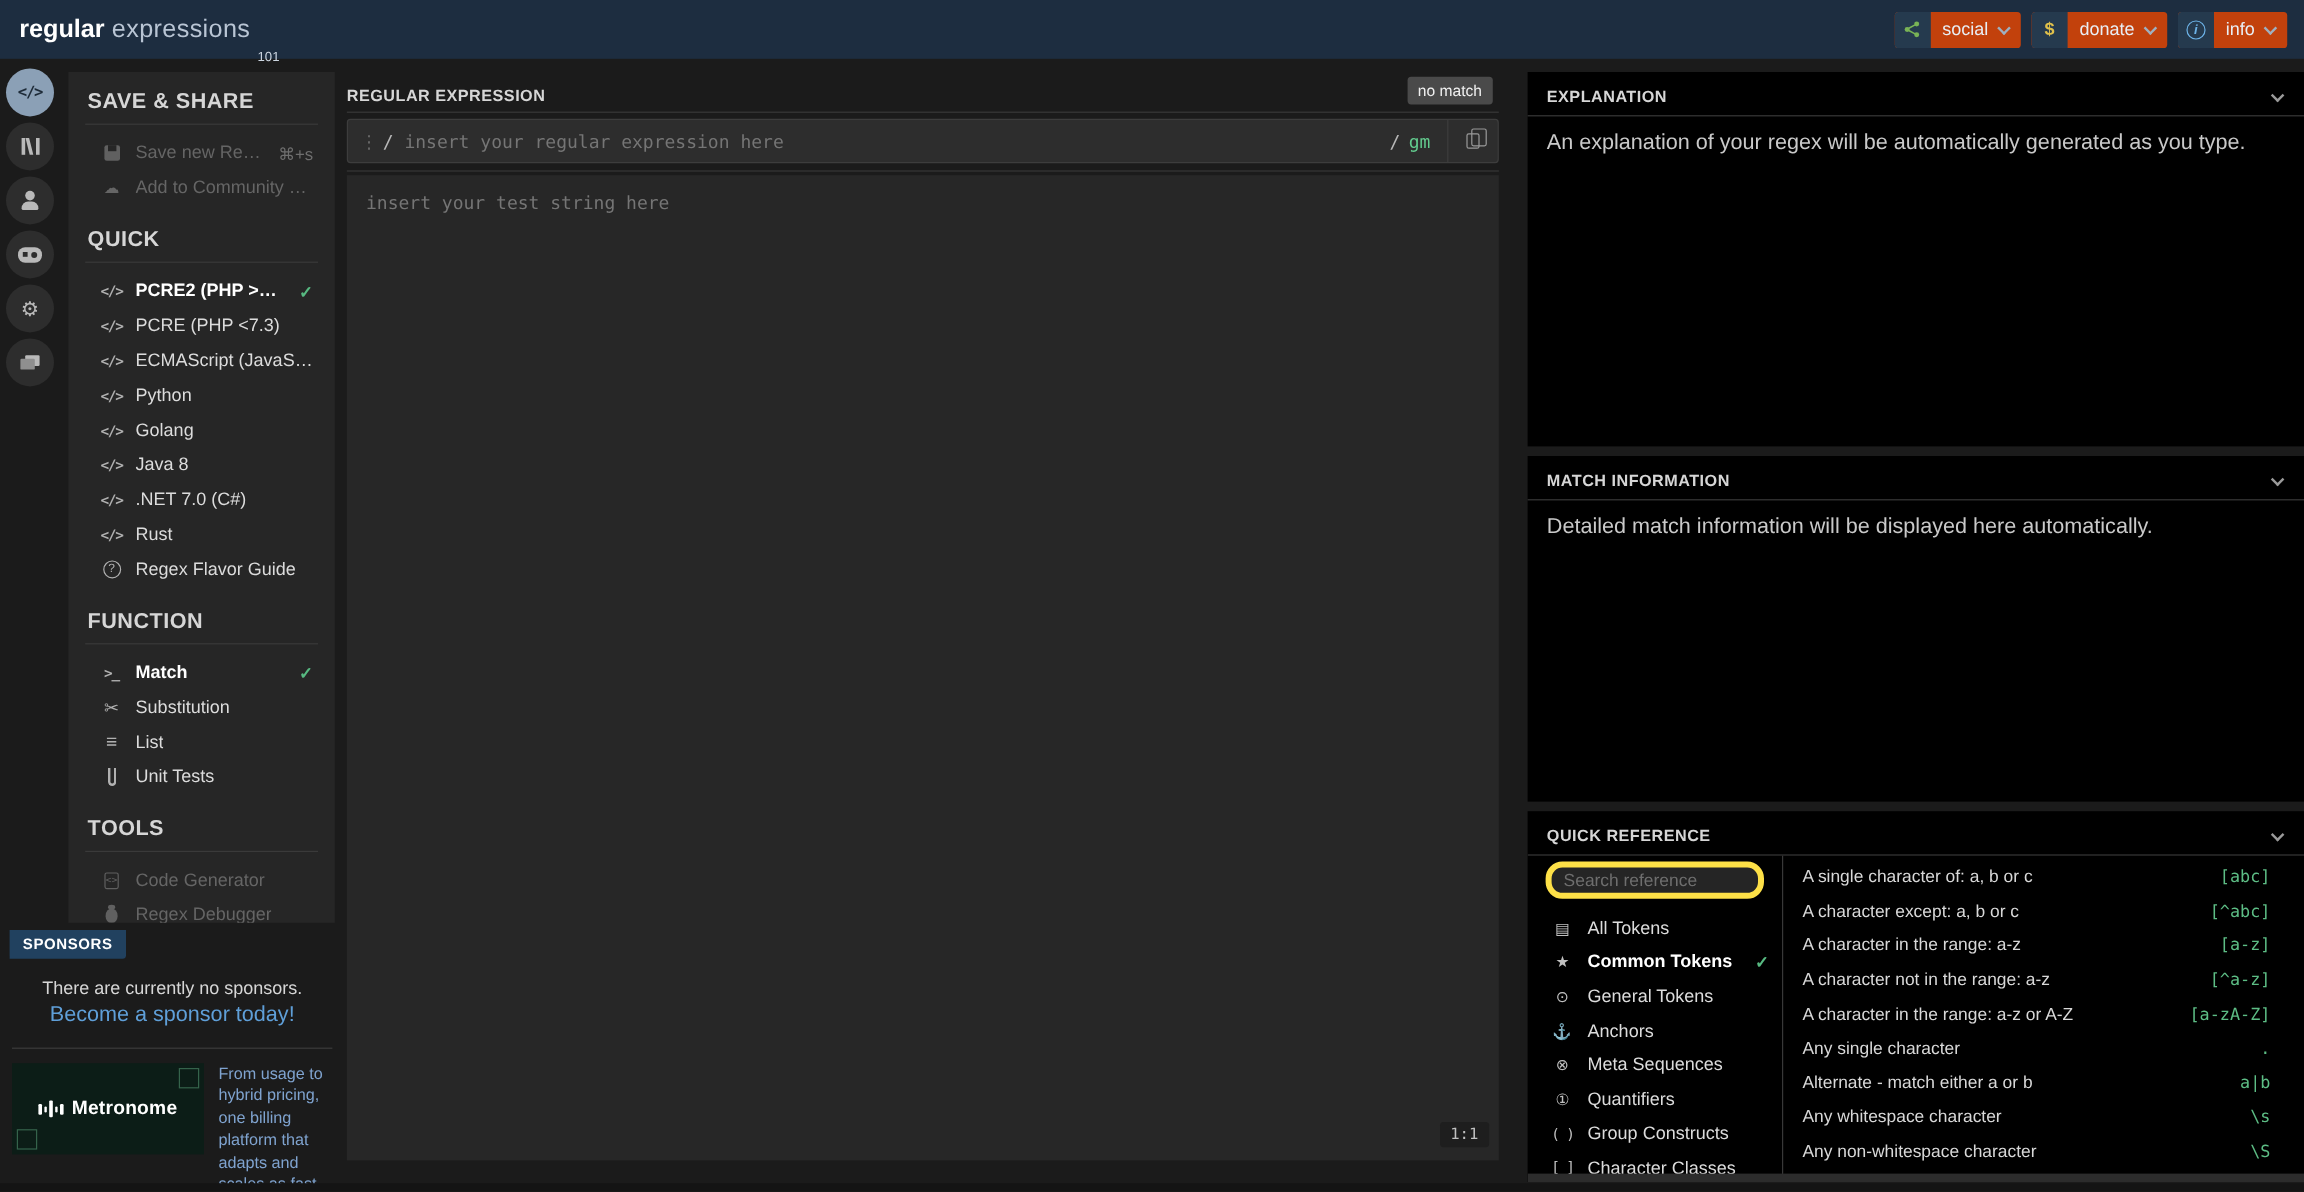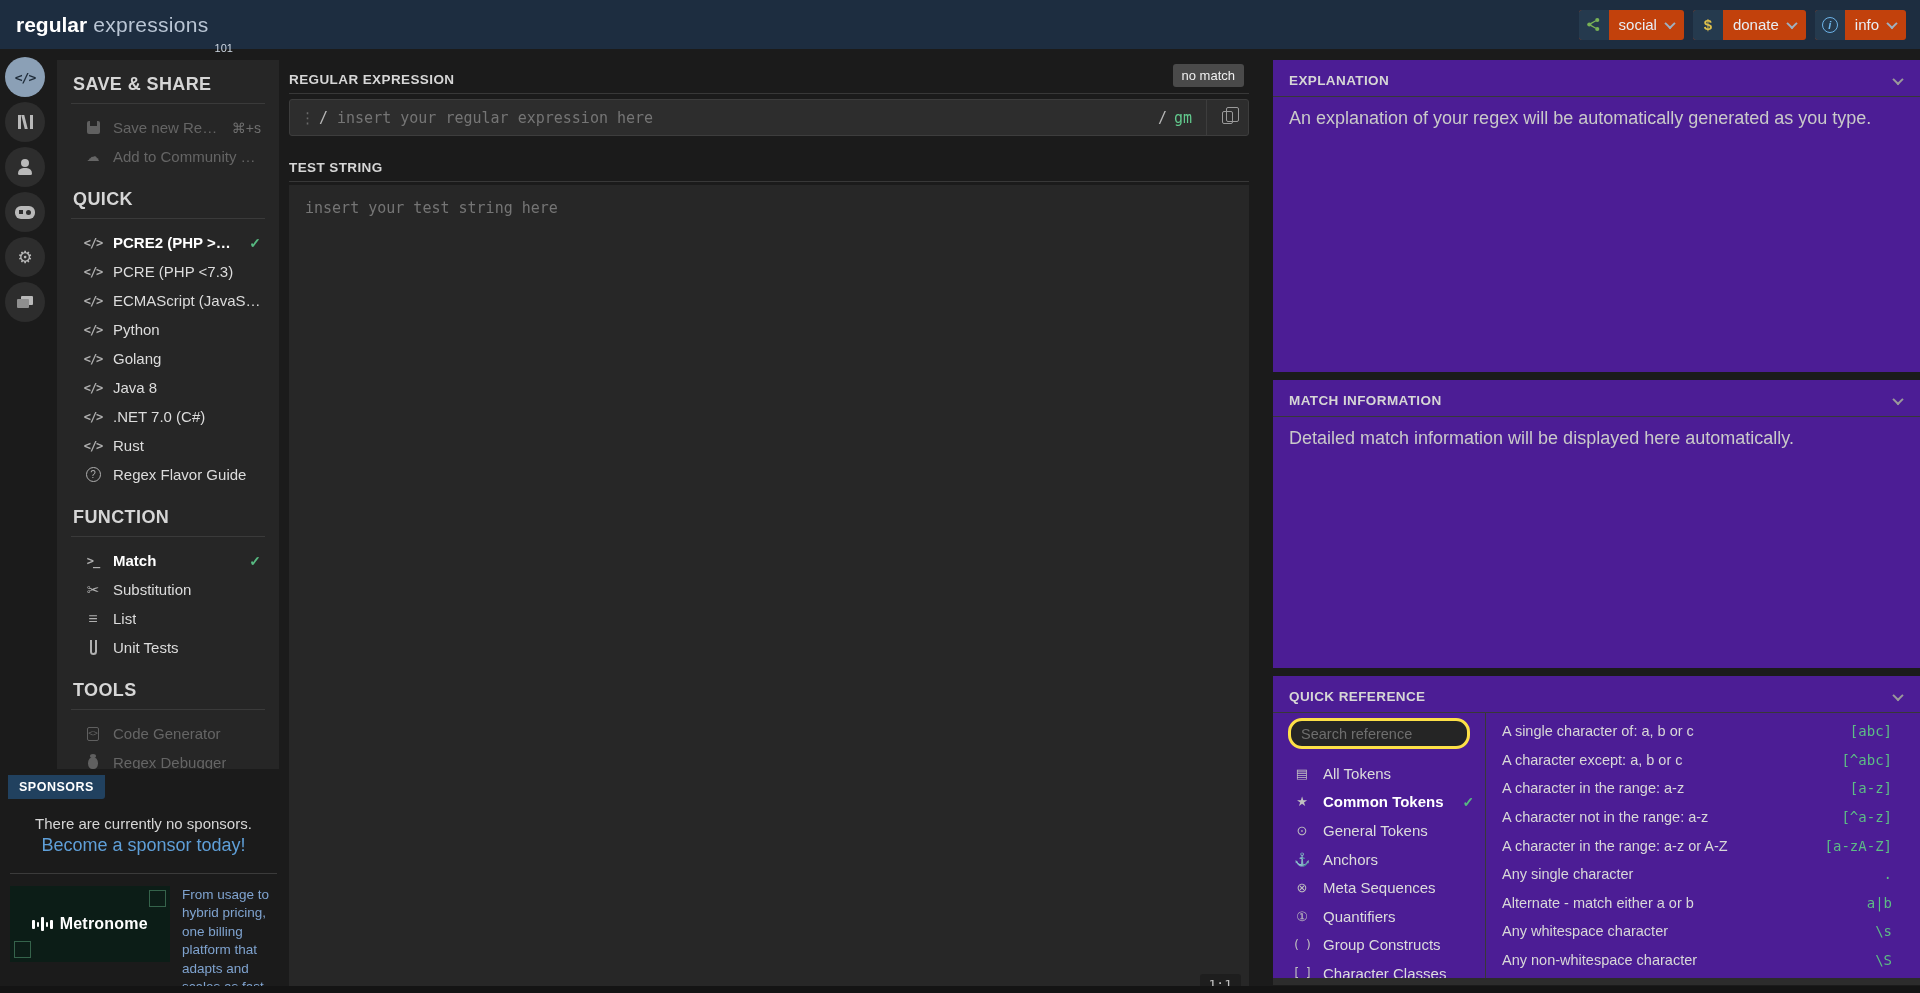--- a/index.html
+++ b/index.html
@@ -91,34 +91,34 @@
   .rx-flags { color:#62c98d; margin:0 14px 0 7px; }
   .rx-copy { width:42px; height:100%; border-left:1px solid #3d3d3d; display:flex; align-items:center; justify-content:center; cursor:pointer; }
   .ic-copy { width:11px; height:13px; border:1.5px solid #9a9a9a; border-radius:2px; position:relative; }
   .ic-copy::before { content:""; position:absolute; left:2.5px; top:-5.5px; width:11px; height:13px; border:1.5px solid #9a9a9a; border-radius:2px; }
   .test-head { margin-top:13px; }
   .test-area { margin-top:3px; height:821px; background:#272727; position:relative; font-family:"DejaVu Sans Mono", monospace; font-size:15px; color:#757575; padding:14px 16px; cursor:text; }
   .pos-badge { position:absolute; right:8px; bottom:11px; background:#1e1e1e; color:#c0c0c0; font-size:13px; font-family:"DejaVu Sans Mono", monospace; padding:3px 9px; border-radius:3px; }
 
   
   .rightcol { position:absolute; left:1273px; top:49px; width:647px; bottom:0; }
-  .panel { position:absolute; left:0; right:0; background:#4c1d95; }
+  .panel { position:absolute; left:0; right:0; background:#000000; }
   .p-exp { top:11px; height:312px; }
   .p-mi { top:331px; height:288px; }
   .p-qr { top:627px; height:309px; overflow:hidden; }
   .phead { display:flex; align-items:center; justify-content:space-between; padding:13px 18px 0 16px; }
   .ptitle { font-size:13.5px; font-weight:bold; color:#d6d6d6; letter-spacing:.4px; }
   .phead .chev { border-color:#9a9a9a; cursor:pointer; }
   .pdiv { border-bottom:1px solid #383838; margin:8px 0 0; }
   .pbody { padding:11px 16px; font-size:18px; color:#c9c9c9; }
 
   
   .qr-content { display:flex; height:269px; }
   .qr-left { width:213px; flex:none; border-right:1px solid #383838; padding:5px 0 0 15px; }
-  .qr-search { width:182px; height:31px; background:#252525; border:3px solid #fde047; border-radius:14px; color:#c9c9c9; font-size:14.5px; padding:0 10px; font-family:"Liberation Sans", sans-serif; outline:none; }
+  .qr-search { width:182px; height:31px; background:#252525; border:5px solid #fde047; border-radius:14px; color:#c9c9c9; font-size:14.5px; padding:0 10px; font-family:"Liberation Sans", sans-serif; outline:none; }
   .qr-search::placeholder { color:#6e6e6e; }
   .qr-cats { margin-top:10px; }
   .qrow-c { display:flex; align-items:center; height:28.6px; gap:11px; font-size:15px; color:#dcdcdc; cursor:pointer; padding-left:4px; }
   .qrow-c .ic { width:20px; text-align:center; color:#c0c0c0; font-size:13px; flex:none; }
   .qrow-c .ic.brkt { font-family:"DejaVu Sans Mono", monospace; font-size:12px; letter-spacing:-1px; }
   .qrow-c.active .tx { font-weight:bold; color:#fff; }
   .qrow-c .chk { color:#57b981; font-weight:bold; font-size:14px; margin-left:8px; }
   .qr-right { flex:1; padding:4px 0 0; }
   .qrow { display:flex; align-items:center; height:28.6px; padding:0 28px 0 16px; cursor:pointer; }
   .qrow .d { font-size:14.5px; color:#d8d8d8; }
@@ -328,23 +328,20 @@
     <span class="rx-ph">insert your regular expression here</span>
     <span class="rx-right">
       <span class="rx-delim">/</span>
       <span class="rx-flags">gm</span>
       <span class="rx-copy">
           <span class="ic-copy"></span>
         </span>
     </span>
   </div>
 
-  <div class="mhead test-head">
-    <span class="mtitle">TEST STRING</span>
-  </div>
   <div class="mdiv"></div>
 
   <div class="test-area">
     <span>insert your test string here</span>
     <span class="pos-badge">1:1</span>
   </div>
 </div>
 
 <div class="rightcol">
 

